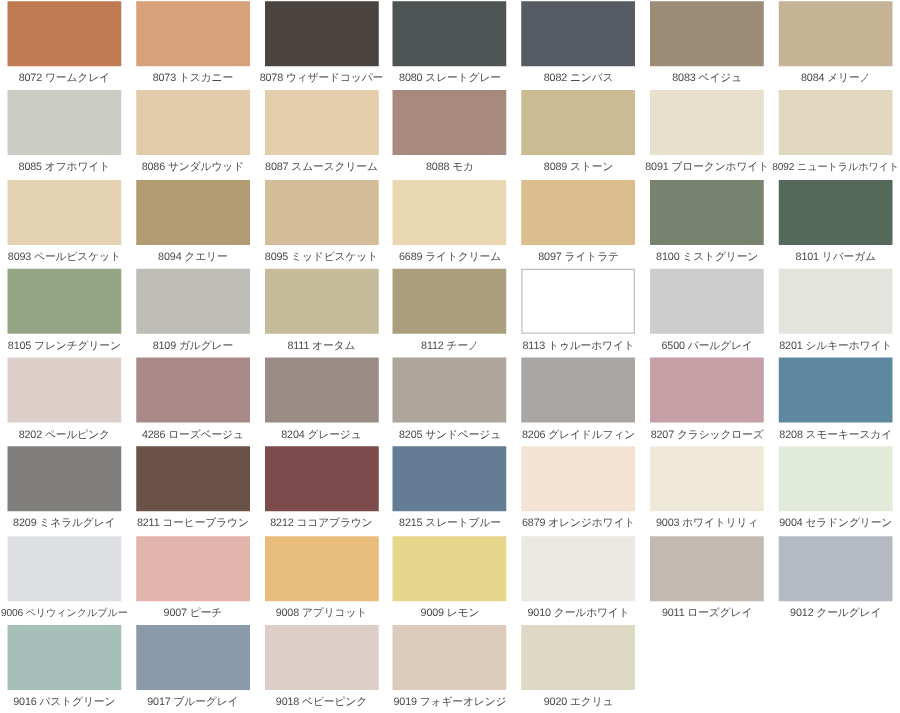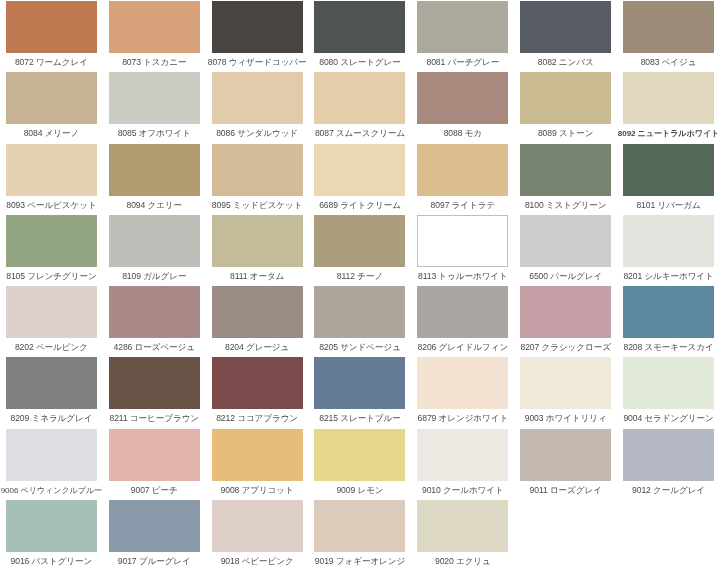--- a/index.html
+++ b/index.html
@@ -57,24 +57,20 @@
     </div>
     <div class="swatch-cell">
       <div class="swatch-chip" style="background: rgb(73, 68, 64);"></div>
       <div class="swatch-label">8078 ウィザードコッパー</div>
     </div>
     <div class="swatch-cell">
       <div class="swatch-chip" style="background: rgb(78, 83, 84);"></div>
       <div class="swatch-label">8080 スレートグレー</div>
     </div>
     <div class="swatch-cell">
-      <div class="swatch-chip" style="background: rgb(172, 169, 156);"></div>
-      <div class="swatch-label">8081 バーチグレー</div>
-    </div>
-    <div class="swatch-cell">
       <div class="swatch-chip" style="background: rgb(86, 91, 100);"></div>
       <div class="swatch-label">8082 ニンバス</div>
     </div>
     <div class="swatch-cell">
       <div class="swatch-chip" style="background: rgb(155, 139, 119);"></div>
       <div class="swatch-label">8083 ベイジュ</div>
     </div>
     <div class="swatch-cell">
       <div class="swatch-chip" style="background: rgb(198, 178, 148);"></div>
       <div class="swatch-label">8084 メリーノ</div>
@@ -93,22 +89,26 @@
     </div>
     <div class="swatch-cell">
       <div class="swatch-chip" style="background: rgb(168, 137, 126);"></div>
       <div class="swatch-label">8088 モカ</div>
     </div>
     <div class="swatch-cell">
       <div class="swatch-chip" style="background: rgb(203, 187, 147);"></div>
       <div class="swatch-label">8089 ストーン</div>
     </div>
     <div class="swatch-cell">
+      <div class="swatch-chip" style="background: rgb(232, 224, 205);"></div>
+      <div class="swatch-label">8091 ブロークンホワイト</div>
+    </div>
+    <div class="swatch-cell">
       <div class="swatch-chip" style="background: rgb(224, 215, 190);"></div>
-      <div class="swatch-label" style="font-size: 8.1px; font-weight: bold;">8092 ニュートラルホワイト</div>
+      <div class="swatch-label" style="font-size: 8.1px;">8092 ニュートラルホワイト</div>
     </div>
     <div class="swatch-cell">
       <div class="swatch-chip" style="background: rgb(228, 210, 178);"></div>
       <div class="swatch-label">8093 ペールビスケット</div>
     </div>
     <div class="swatch-cell">
       <div class="swatch-chip" style="background: rgb(178, 155, 112);"></div>
       <div class="swatch-label">8094 クエリー</div>
     </div>
     <div class="swatch-cell">

